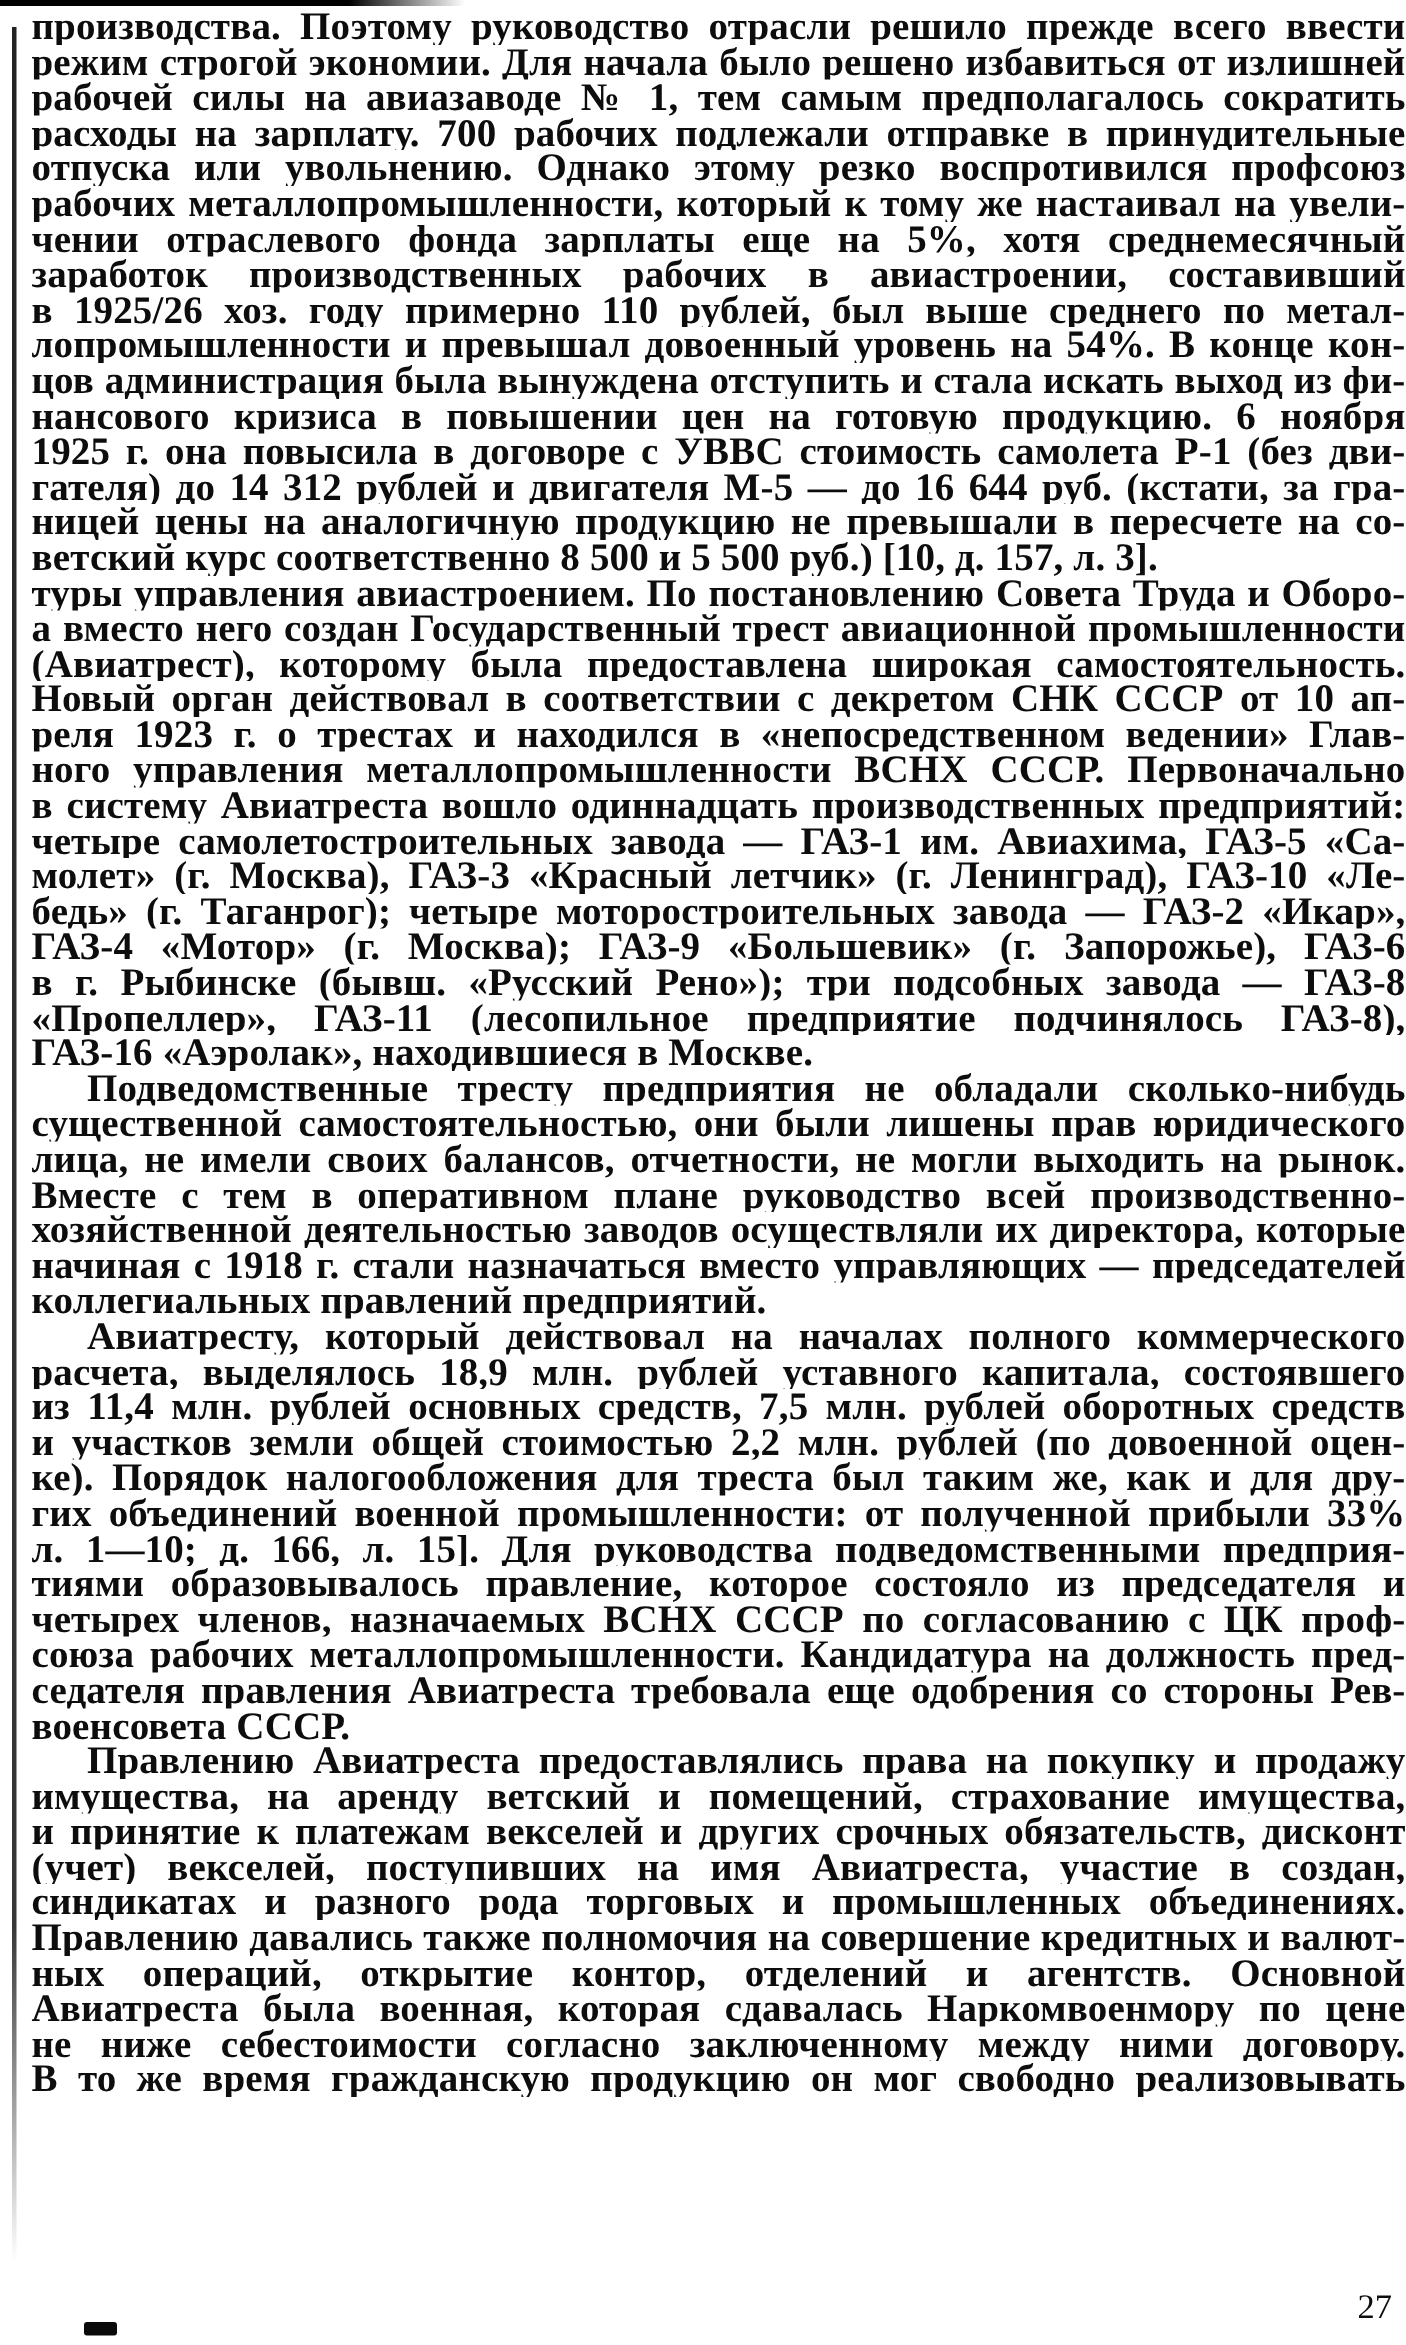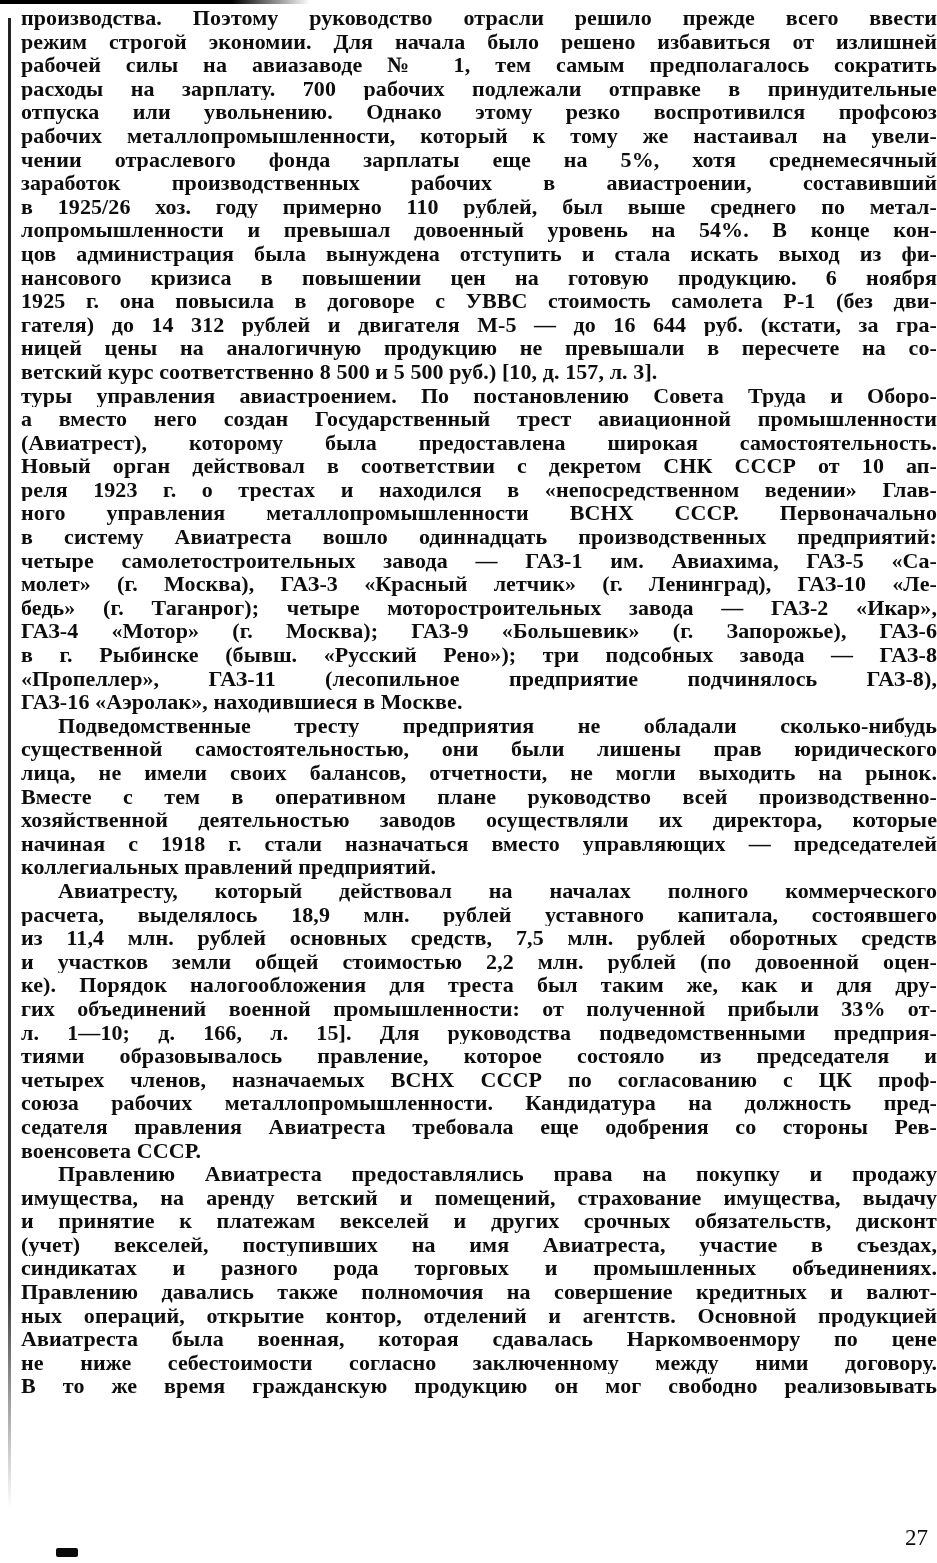--- a/index.html
+++ b/index.html
@@ -44,21 +44,21 @@
     height: 9px;
     background: #0a0a0a;
     border-radius: 2px;
   }
   
   .text-block {
     position: absolute;
     top: 6px;
     left: 21px;
     right: 0;
-    font-size: 22px;
+    font-size: 26px;
     font-weight: 700;
     letter-spacing: 0.1px;
   }
   .line {
     line-height: 23.6px;
     height: 23.6px;
     overflow: hidden;
     white-space: nowrap;
     text-align: justify;
     text-align-last: justify;
@@ -141,21 +141,21 @@
       <div class="line justify-stretch">гих объединений военной промышленности: от полученной прибыли 33% от-</div>
       <div class="line justify-stretch">л. 1—10; д. 166, л. 15]. Для руководства подведомственными предприя-</div>
       <div class="line justify-stretch">тиями образовывалось правление, которое состояло из председателя и</div>
       <div class="line justify-stretch">четырех членов, назначаемых ВСНХ СССР по согласованию с ЦК проф-</div>
       <div class="line justify-stretch">союза рабочих металлопромышленности. Кандидатура на должность пред-</div>
       <div class="line justify-stretch">седателя правления Авиатреста требовала еще одобрения со стороны Рев-</div>
       <div class="line justify-stretch last">военсовета СССР.</div>
       <div class="line justify-stretch indent">Правлению Авиатреста предоставлялись права на покупку и продажу</div>
       <div class="line justify-stretch">имущества, на аренду ветский и помещений, страхование имущества, выдачу</div>
       <div class="line justify-stretch">и принятие к платежам векселей и других срочных обязательств, дисконт</div>
-      <div class="line justify-stretch">(учет) векселей, поступивших на имя Авиатреста, участие в съездах,</div>
+      <div class="line justify-stretch">(учет) векселей, поступивших на имя Авиатреста, участие в создан,</div>
       <div class="line justify-stretch">синдикатах и разного рода торговых и промышленных объединениях.</div>
       <div class="line justify-stretch">Правлению давались также полномочия на совершение кредитных и валют-</div>
       <div class="line justify-stretch">ных операций, открытие контор, отделений и агентств. Основной продукцией</div>
       <div class="line justify-stretch">Авиатреста была военная, которая сдавалась Наркомвоенмору по цене</div>
       <div class="line justify-stretch">не ниже себестоимости согласно заключенному между ними договору.</div>
       <div class="line justify-stretch">В то же время гражданскую продукцию он мог свободно реализовывать</div>
     </main>
 
   <div class="page-number">27</div>
 </div>

